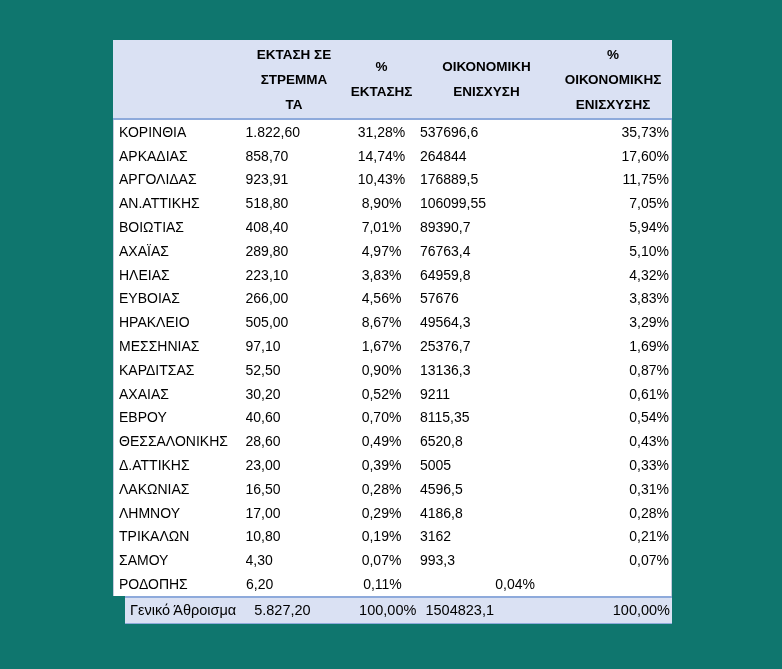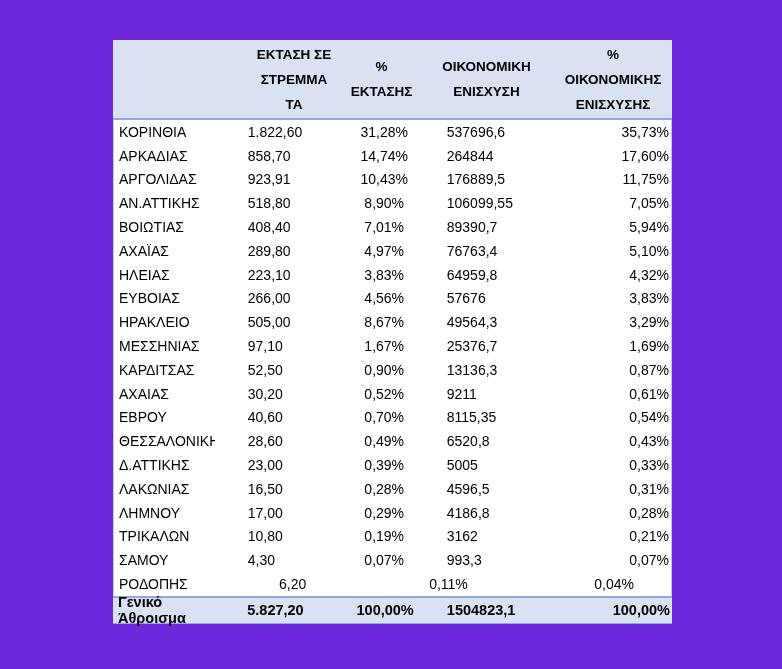--- a/index.html
+++ b/index.html
@@ -2,21 +2,21 @@
 <html style="--header-bg: #dae1f3; --accent-line: #8eaadb; --body-border: #c3cbdd; --text: #000000;"><head>
 <meta charset="utf-8">
 <style>
   html, body { margin: 0; padding: 0; }
   body {
     width: 782px; height: 669px;
     background: #ffffff;
     font-family: "Liberation Sans", sans-serif;
     color: var(--text, #000000);
   }
-  .page { position: relative; width: 782px; height: 669px; background: #6d28d9; overflow: hidden; }
+  .page { position: relative; width: 782px; height: 669px; background: #0f766e; overflow: hidden; }
   .table {
     position: absolute; left: 113px; top: 40px; width: 559px;
   }
   .thead {
     display: flex;
     background: var(--header-bg, #dae1f3);
     height: 78px;
     border-bottom: 2px solid var(--accent-line, #8eaadb);
     font-weight: bold;
     font-size: 13.5px;
@@ -29,29 +29,29 @@
   .tbody {
     border-left: 1px solid var(--body-border, #c3cbdd);
     border-right: 1px solid var(--body-border, #c3cbdd);
   }
   .trow {
     display: flex;
     height: 23.8px;
     align-items: center;
     font-size: 14px;
     background: #ffffff;
-    gap: 33px;
   }
   .trow.total {
     background: var(--header-bg, #dae1f3);
     border-top: 2px solid var(--accent-line, #8eaadb);
     border-bottom: 1px solid var(--accent-line, #8eaadb);
-    font-weight: bold;
+    font-weight: normal;
     font-size: 14.5px;
     height: 25px;
+    margin-left: 12px;
   }
   .cell { box-sizing: border-box; overflow: hidden; }
   .c0 { width: 132px; text-align: left;  padding-left: 5px; }
   .c1 { width: 100px; padding-right: 2px; }
   .c2 { width: 75px;  text-align: center; padding-right: 2px; }
   .c3 { width: 136px; text-align: left; padding-right: 3px; }
   .c4 { width: 116px; text-align: right; padding-right: 2px; }
 </style>
 </head>
 <body>

